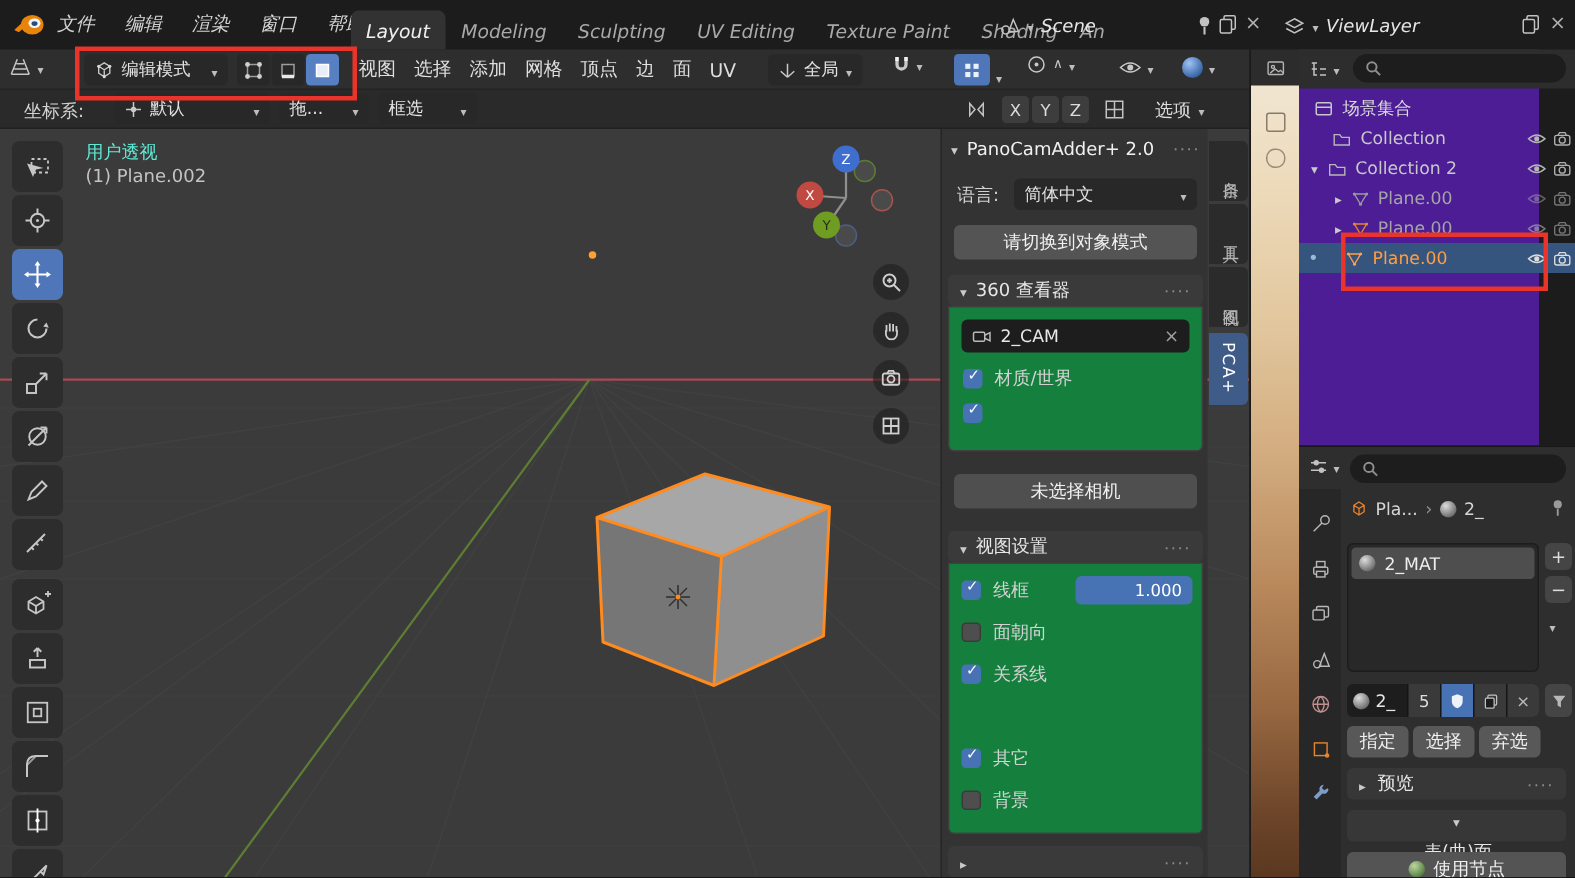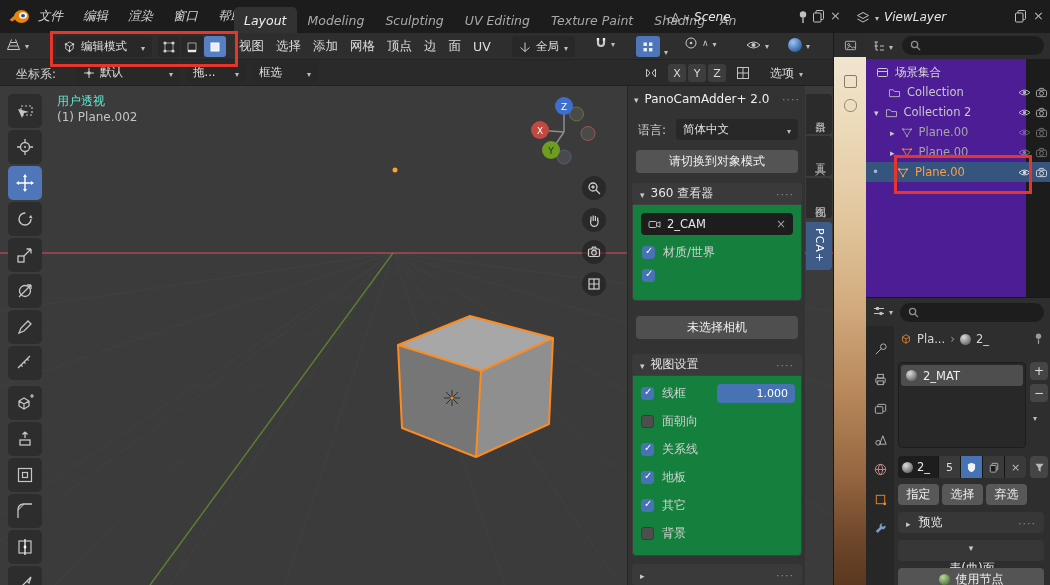--- a/index.html
+++ b/index.html
@@ -458,24 +458,20 @@
           </div>
         </div>
         <div class="row" style="top:34px;">
           <span class="chk"></span>
           <span class="lbl">面朝向</span>
         </div>
         <div class="row" style="top:62px;">
           <span class="chk checked"></span>
           <span class="lbl">关系线</span>
         </div>
-        <div class="row" style="top:90px;">
-          <span class="chk checked"></span>
-          <span class="lbl">地板</span>
-        </div>
         <div class="row" style="top:118px;">
           <span class="chk checked"></span>
           <span class="lbl">其它</span>
         </div>
         <div class="row" style="top:146px;">
           <span class="chk"></span>
           <span class="lbl">背景</span>
         </div>
       </div>
       <div class="sec-hdr" style="left:4px;top:478px;width:170px;">

